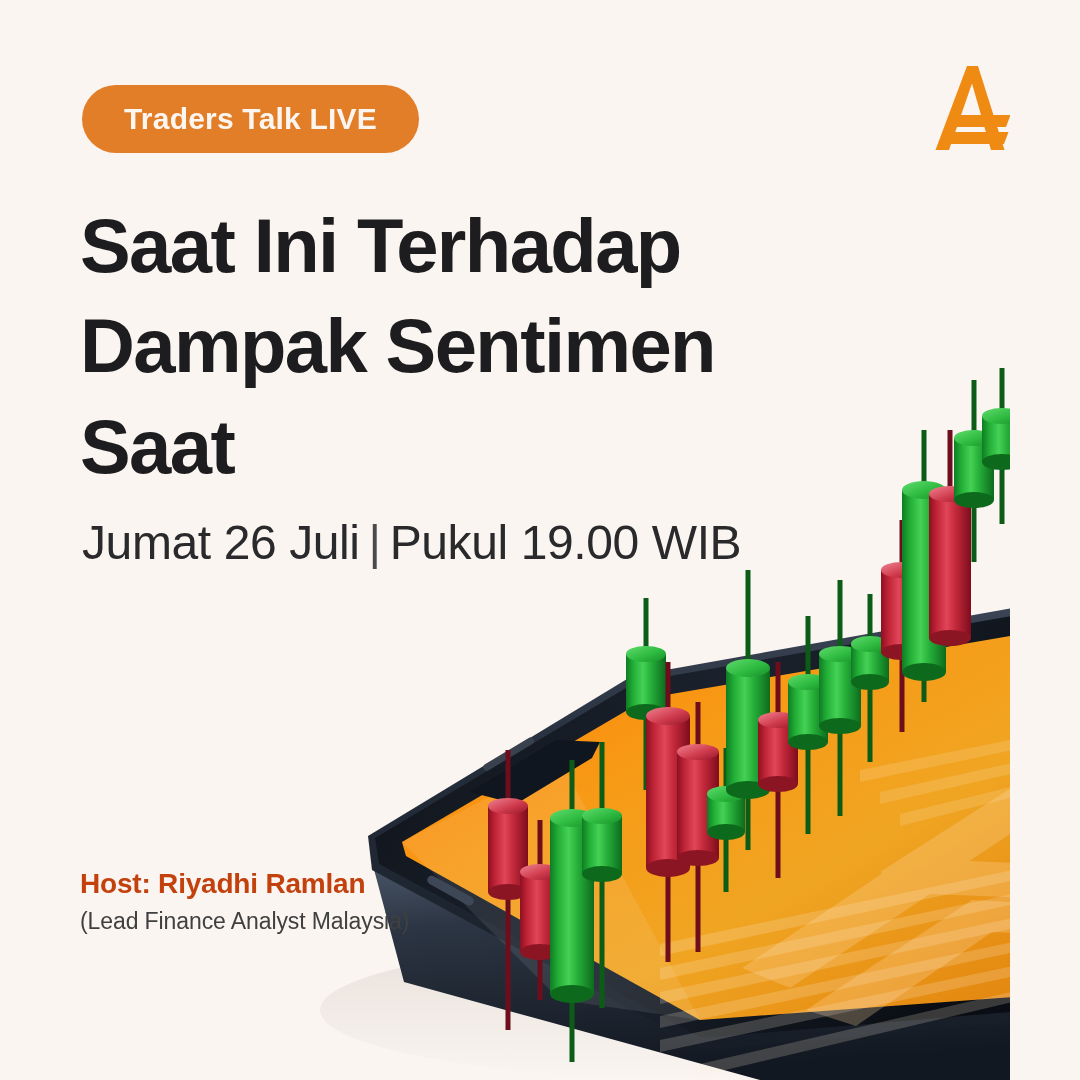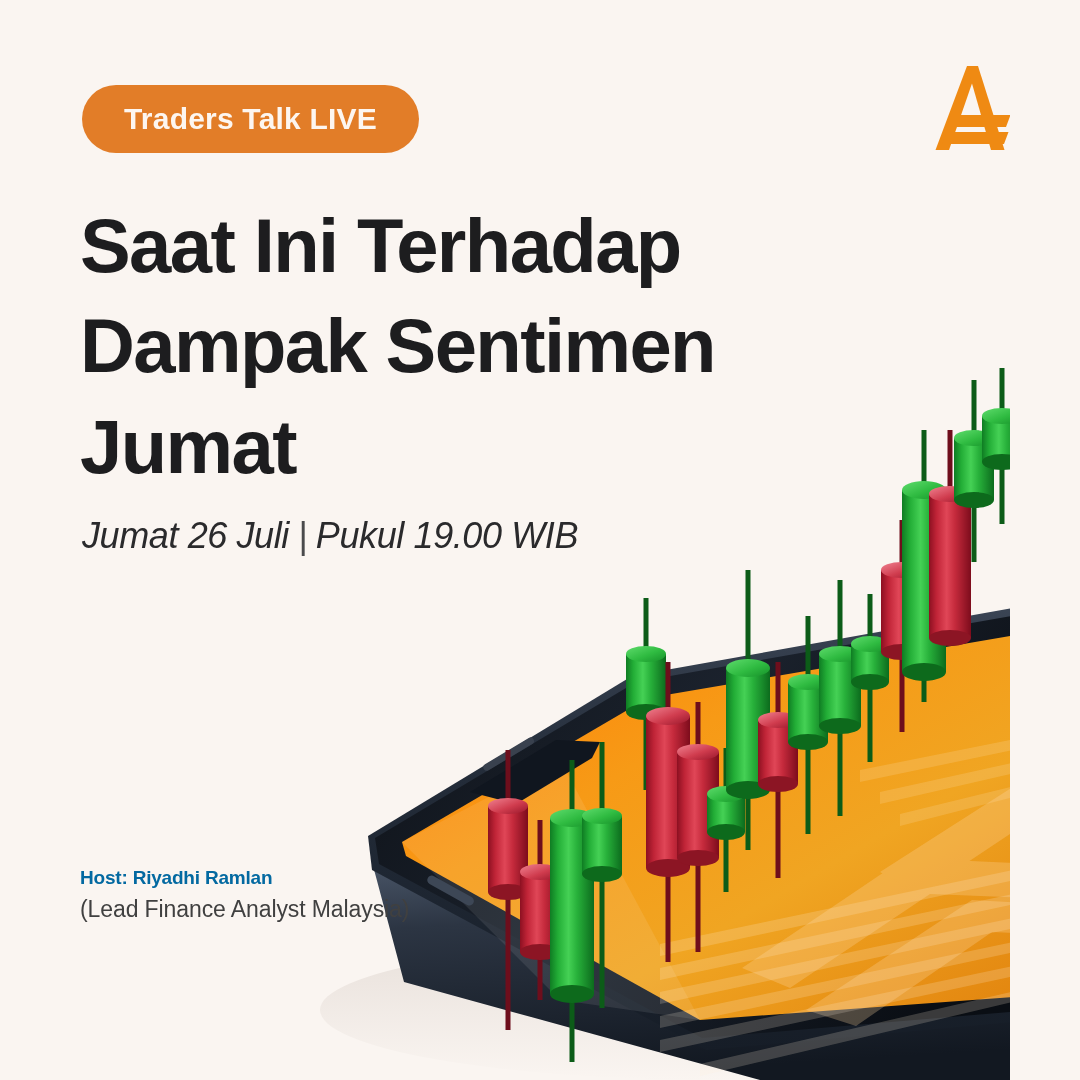--- a/index.html
+++ b/index.html
@@ -62,43 +62,42 @@
     font-weight:bold;
     line-height:1.32;
     letter-spacing:-1.6px;
   }
   .headline span { display:block; }
 
   .subtitle {
     position:absolute;
     left:82px; top:515px;
     color:#2a2a2c;
-    font-size:36px;
+    font-size:48px;
     font-weight:normal;
     letter-spacing:-0.4px;
     white-space:nowrap;
-    font-style:italic;
   }
   .subtitle .sep {
     display:inline-block;
     margin:0 9px;
     font-weight:300;
     color:#4a4a4c;
   }
 
   .credits {
     position:absolute;
     left:80px; top:866px;
     width:560px;
   }
   .credit-block { margin-bottom:30px; }
   .credit-block:last-child { margin-bottom:0; }
   .credit-name {
-    color:#0369a1;
-    font-size:19px;
+    color:#c2410c;
+    font-size:28px;
     font-weight:bold;
     line-height:1.28;
     white-space:nowrap;
     letter-spacing:-0.2px;
   }
   .credit-role {
     color:#404040;
     font-size:23px;
     font-weight:normal;
     line-height:1.32;
@@ -326,21 +325,21 @@
           <path d="M28.5 57 L88 57 L83.5 69 L24 69 Z"></path>
 
           <path d="M24 74 L86 74 L81.5 86 L19.5 86 Z"></path>
         </g>
       </svg>
     </div>
 
     <div class="headline">
       <span>Saat Ini Terhadap</span>
       <span>Dampak Sentimen</span>
-      <span>Jumat</span>
+      <span>Saat</span>
     </div>
 
     <div class="subtitle">
       <span>Jumat 26 Juli</span><span class="sep">|</span><span>Pukul 19.00 WIB</span>
     </div>
 
     <div class="credits">
       <div class="credit-block">
         <div class="credit-name">Host: Riyadhi Ramlan</div>
         <div class="credit-role">(Lead Finance Analyst Malaysia)</div>

